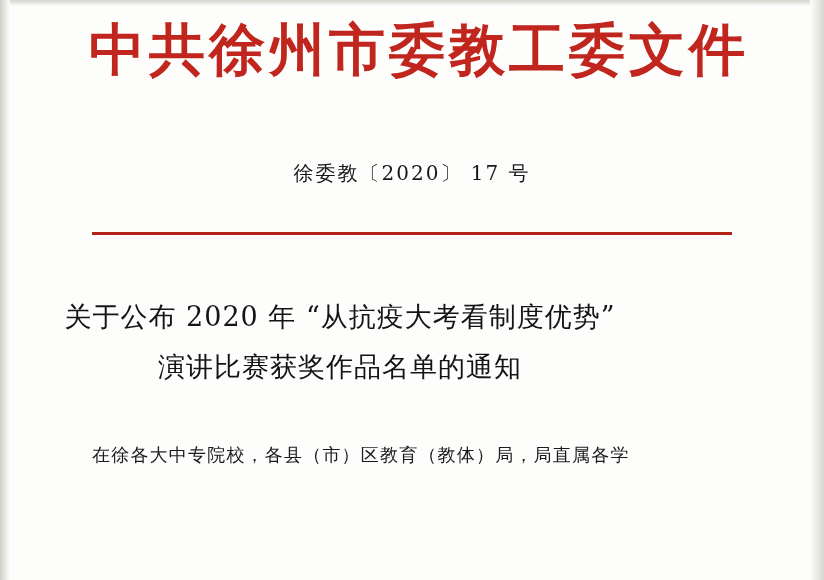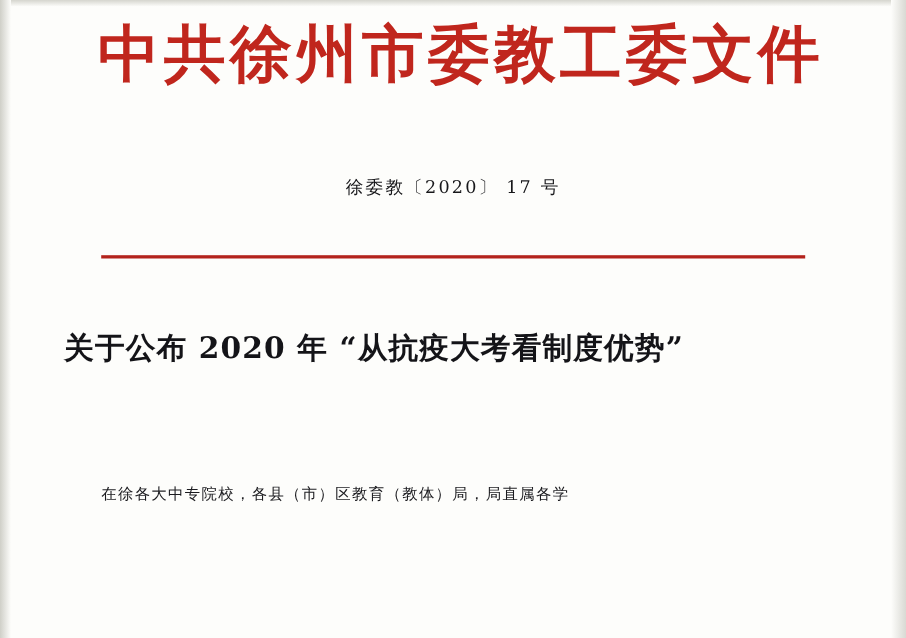--- a/index.html
+++ b/index.html
@@ -56,21 +56,21 @@
     line-height: 1.2;
     white-space: nowrap;
   }
 
   .doc-number {
     position: absolute;
     top: 160px;
     left: 0;
     width: 824px;
     text-align: center;
-    font-size: 16px;
+    font-size: 20px;
     color: #17171a;
     letter-spacing: 2px;
     font-family: "DejaVu Serif", "Liberation Serif", serif;
   }
 
   .red-rule {
     position: absolute;
     top: 232px;
     left: 92px;
     width: 640px;
@@ -78,34 +78,34 @@
     background: #b3231c;
   }
 
   .doc-title {
     position: absolute;
     top: 292px;
     left: 0;
     width: 680px;
     text-align: center;
     font-size: 27px;
-    font-weight: bold;
+    font-weight: normal;
     color: #141418;
     line-height: 1.85;
     letter-spacing: 1px;
     font-family: "DejaVu Serif", "Liberation Serif", serif;
   }
   .doc-title div { white-space: nowrap; }
 
   .body-block {
     position: absolute;
     top: 436px;
     left: 92px;
     width: 644px;
-    font-size: 14px;
+    font-size: 18px;
     color: #1b1b1f;
     line-height: 2.1;
     letter-spacing: 1.2px;
     font-family: "DejaVu Serif", "Liberation Serif", serif;
   }
   .body-block p {
     margin: 0;
     white-space: nowrap;
   }
   .indent { text-indent: 42px; }
@@ -120,19 +120,20 @@
   <div class="edge-right"></div>
 
   <div class="doc-header" style="color: rgb(192, 38, 29);">中共徐州市委教工委文件</div>
 
   <div class="doc-number">徐委教〔2020〕 17 号</div>
 
   <div class="red-rule" style="background: rgb(179, 35, 28);"></div>
 
   <div class="doc-title">
     <div>关于公布 2020 年 “从抗疫大考看制度优势”</div>
+    <div>演讲比赛获奖作品名单的通知</div>
   </div>
 
   <div class="body-block">
     <p>在徐各大中专院校，各县（市）区教育（教体）局，局直属各学</p>
   </div>
 
 </div>
 
 </body></html>

